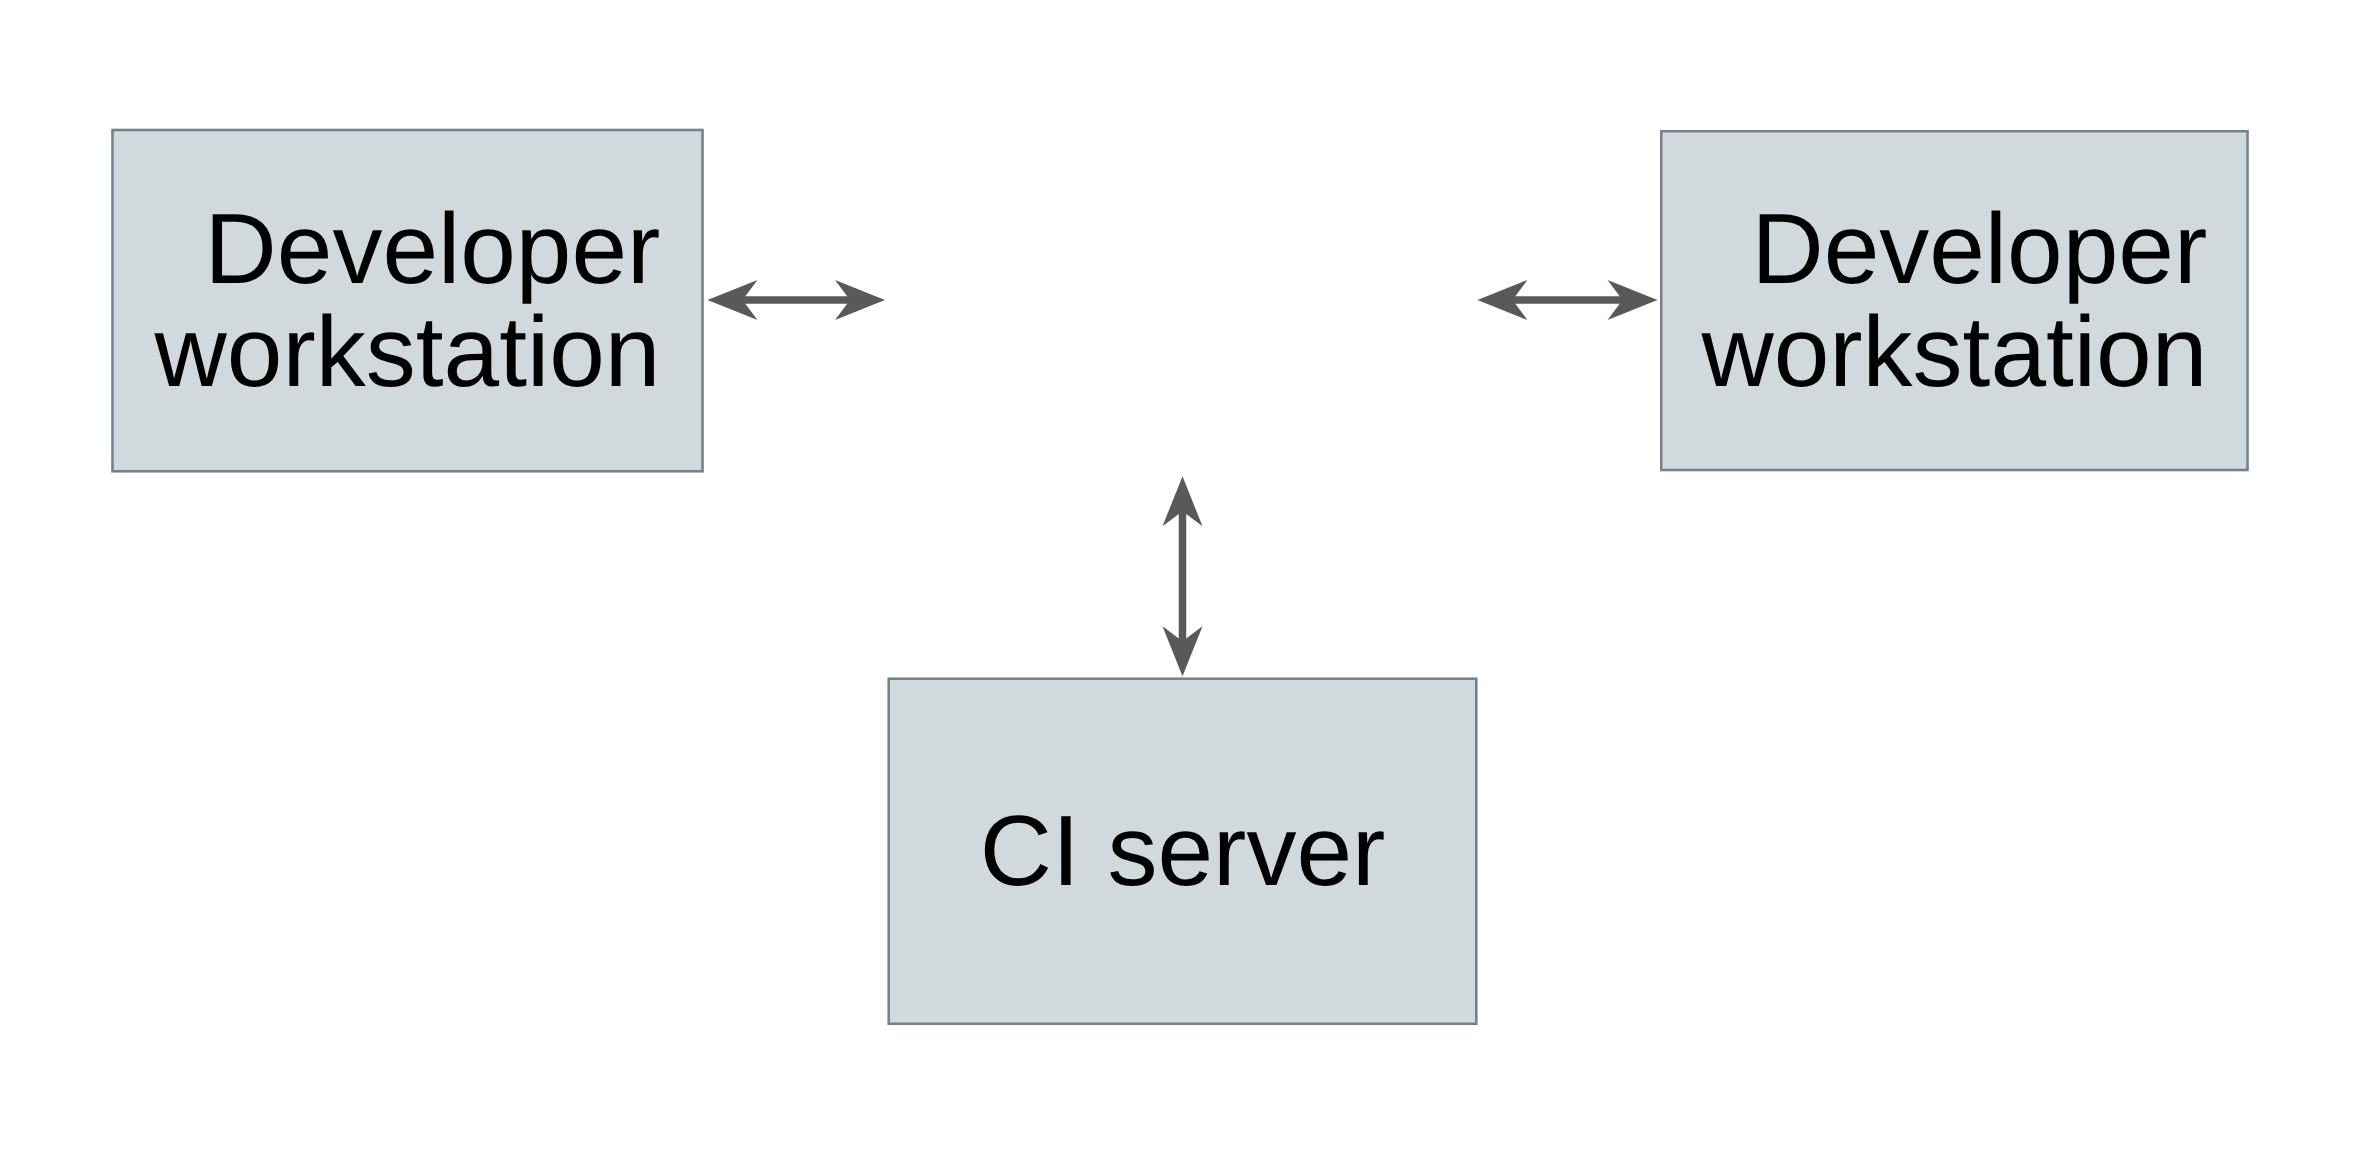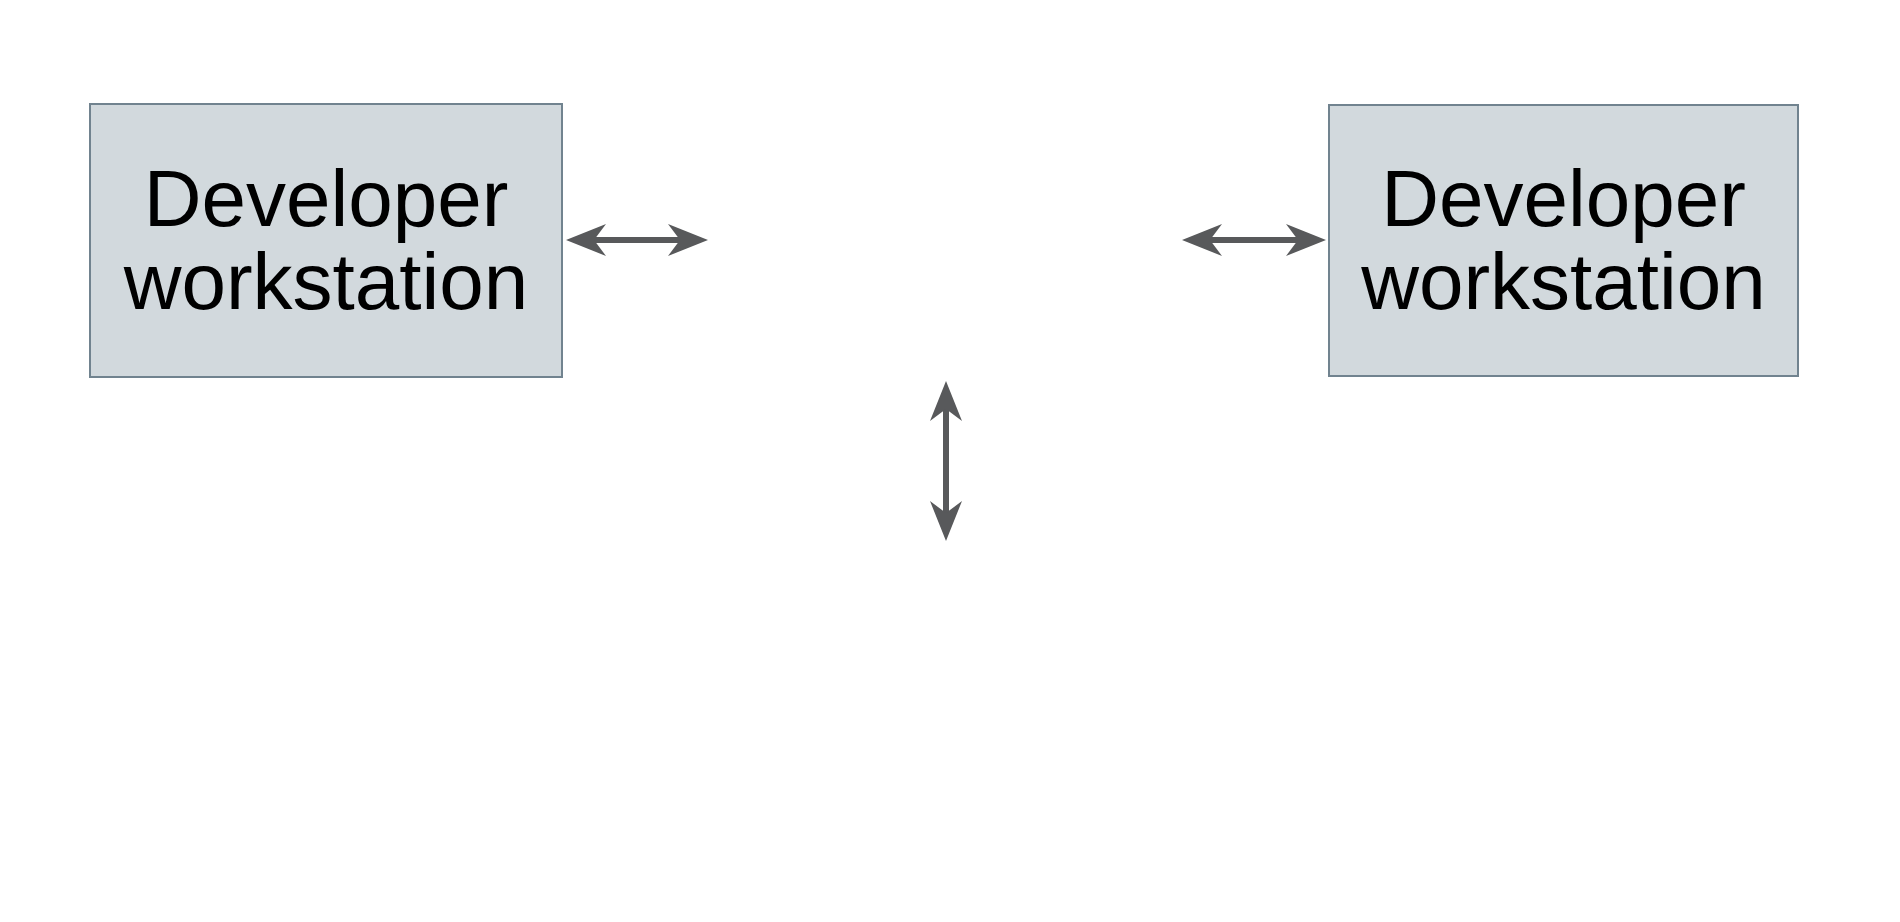--- a/index.html
+++ b/index.html
@@ -21,21 +21,21 @@
     background: var(--node-fill, #d2d9dd);
     border: 2px solid var(--node-border, #71838f);
     display: flex;
     align-items: center;
     justify-content: center;
   }
   .node-label {
     color: var(--text-color, #000000);
     font-size: 80px;
     line-height: 1.03;
-    text-align: center;
+    text-align: right;
     white-space: pre-line;
   }
   .node-left   { left: 89px;   top: 103px; width: 474px; height: 275px; }
   .node-center { left: 711px;  top: 103px; width: 469px; height: 275px; }
   .node-right  { left: 1328px; top: 104px; width: 471px; height: 273px; }
   .node-ci     { left: 710px;  top: 542px; width: 472px; height: 278px; }
   .arrow {
     position: absolute;
     color: var(--arrow-color, #58595b);
     display: block;
@@ -53,20 +53,23 @@
     <span class="node-label">Developer
 workstation</span>
   </div>
 
 
   <div class="node node-right">
     <span class="node-label">Developer
 workstation</span>
   </div>
 
+  <div class="node node-ci">
+    <span class="node-label">CI server</span>
+  </div>
 
   <svg class="arrow arrow-left" width="144" height="44" viewBox="0 0 144 44">
     <line x1="24" y1="22" x2="120" y2="22" stroke="currentColor" stroke-width="6"></line>
     <polygon points="1,22 41,6 29,22 41,38" fill="currentColor"></polygon>
     <polygon points="143,22 103,6 115,22 103,38" fill="currentColor"></polygon>
   </svg>
 
   <svg class="arrow arrow-right" width="146" height="44" viewBox="0 0 146 44">
     <line x1="24" y1="22" x2="122" y2="22" stroke="currentColor" stroke-width="6"></line>
     <polygon points="1,22 41,6 29,22 41,38" fill="currentColor"></polygon>

